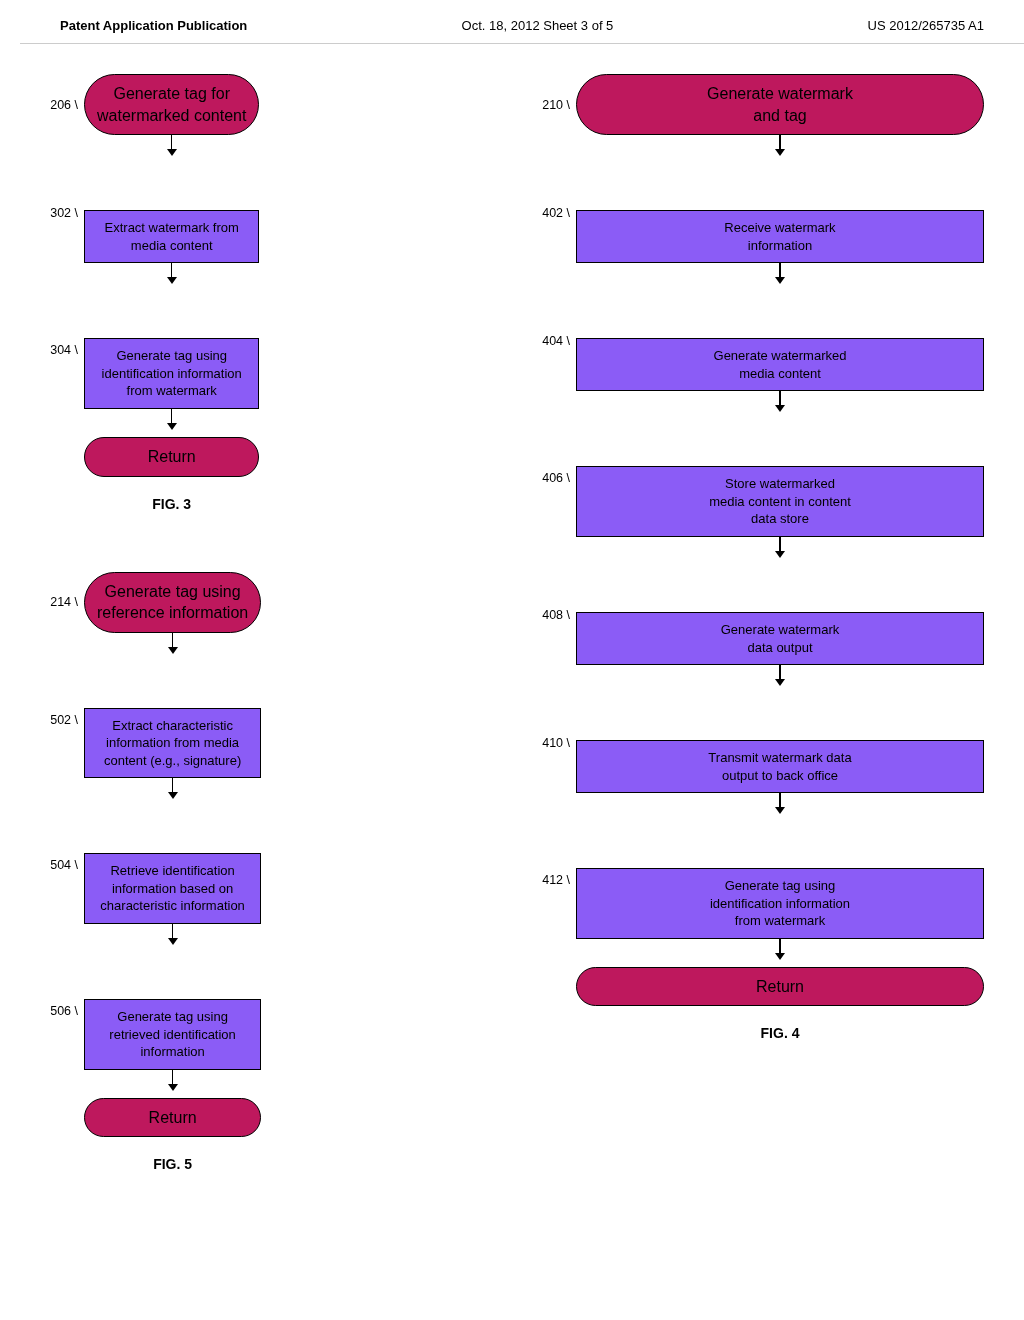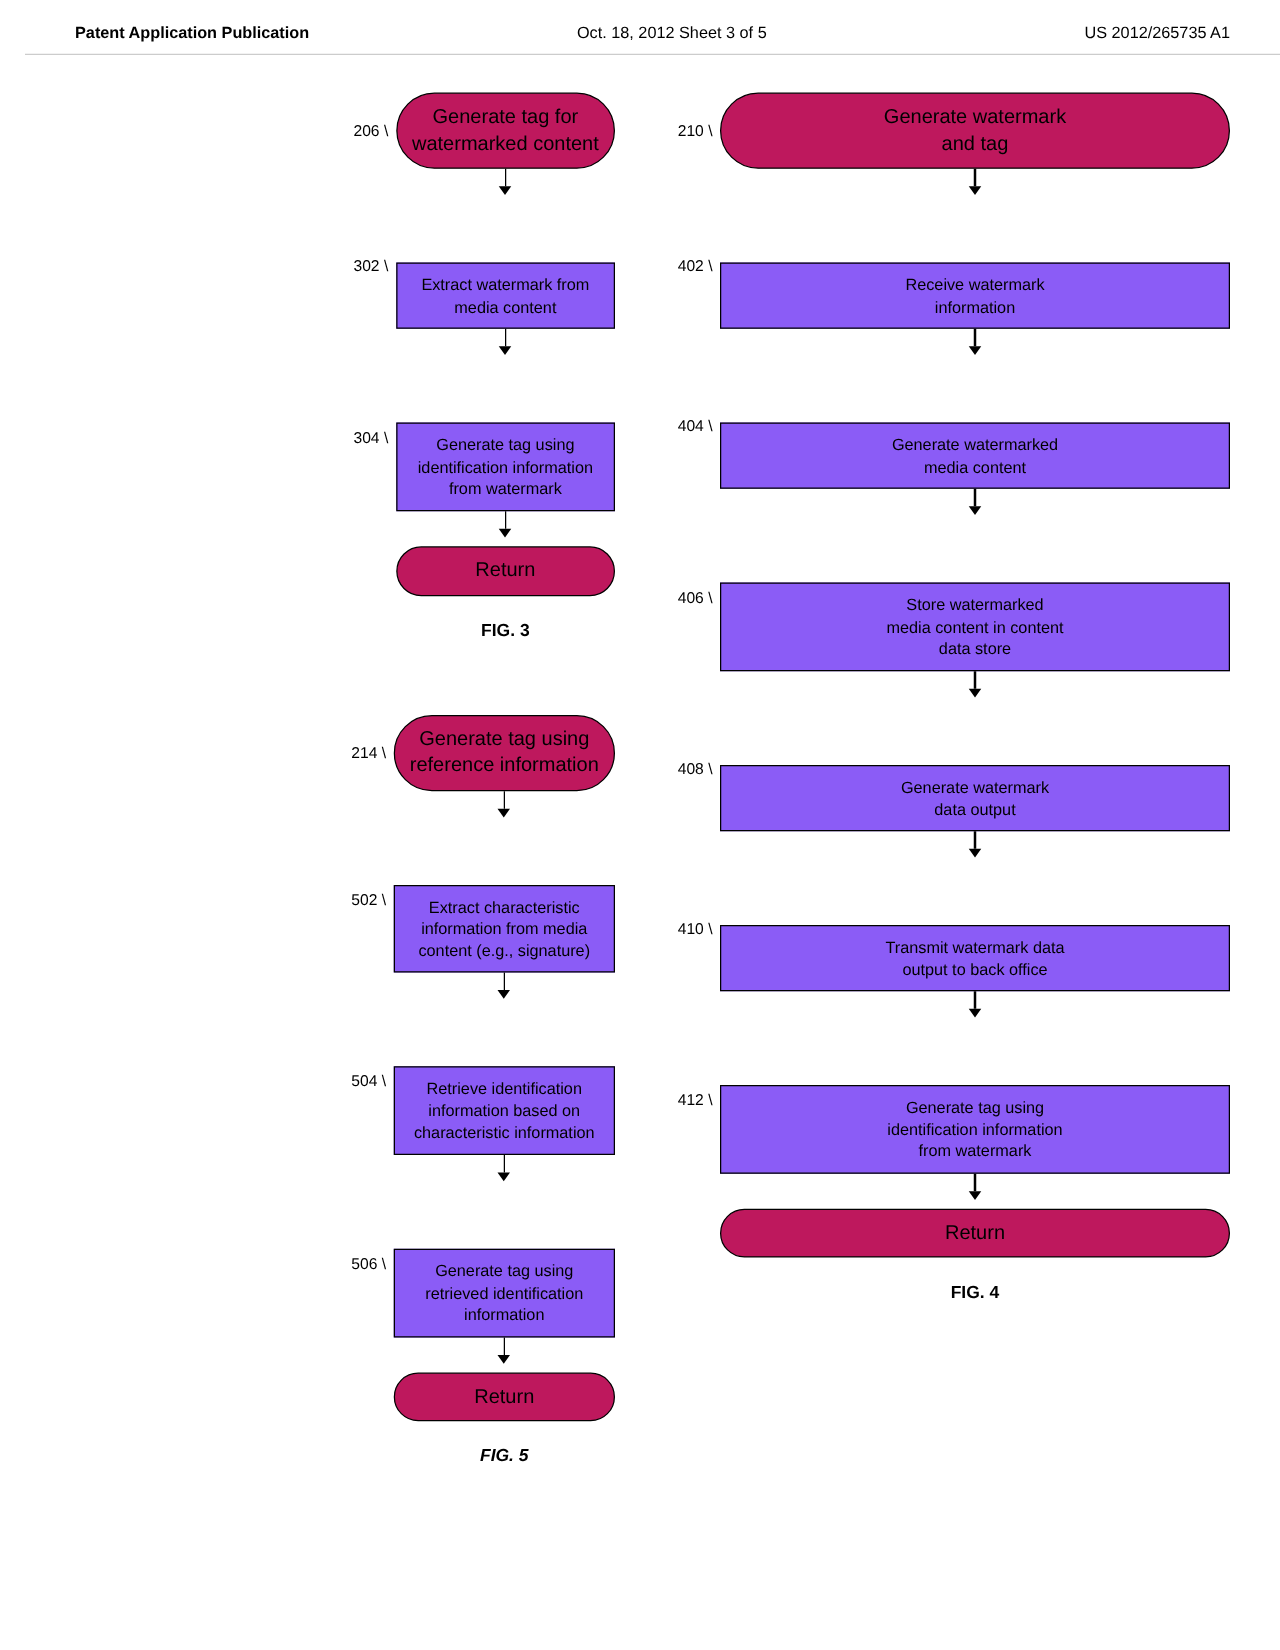--- a/index.html
+++ b/index.html
@@ -40,21 +40,21 @@
       flex-direction: row;
       padding: 30px 40px;
       gap: 0;
       position: relative;
     }
 
     .left-col {
       width: 50%;
       display: flex;
       flex-direction: column;
-      align-items: flex-end;
+      align-items: flex-start;
       padding-right: 20px;
     }
 
     .right-col {
       width: 50%;
       display: flex;
       flex-direction: column;
       align-items: flex-start;
       padding-left: 20px;
     }
@@ -270,21 +270,21 @@
           <div class="arrow-line" style="height:14px;"></div>
           <div class="arrow-head"></div>
         </div>
       </div>
 
       <div class="full-node-row">
         <div class="num-label"></div>
         <div class="flow-node-rounded">Return</div>
       </div>
 
-      <div class="fig-label" style="margin-left:44px;font-style:italic;">FIG. 5</div>
+      <div class="fig-label" style="margin-left:44px;">FIG. 5</div>
     </div>
 
   </div>
 
   <div class="right-col">
 
     <div class="fig4-section">
 
       <div class="full-node-row">
         <div class="num-label">210 \</div>

